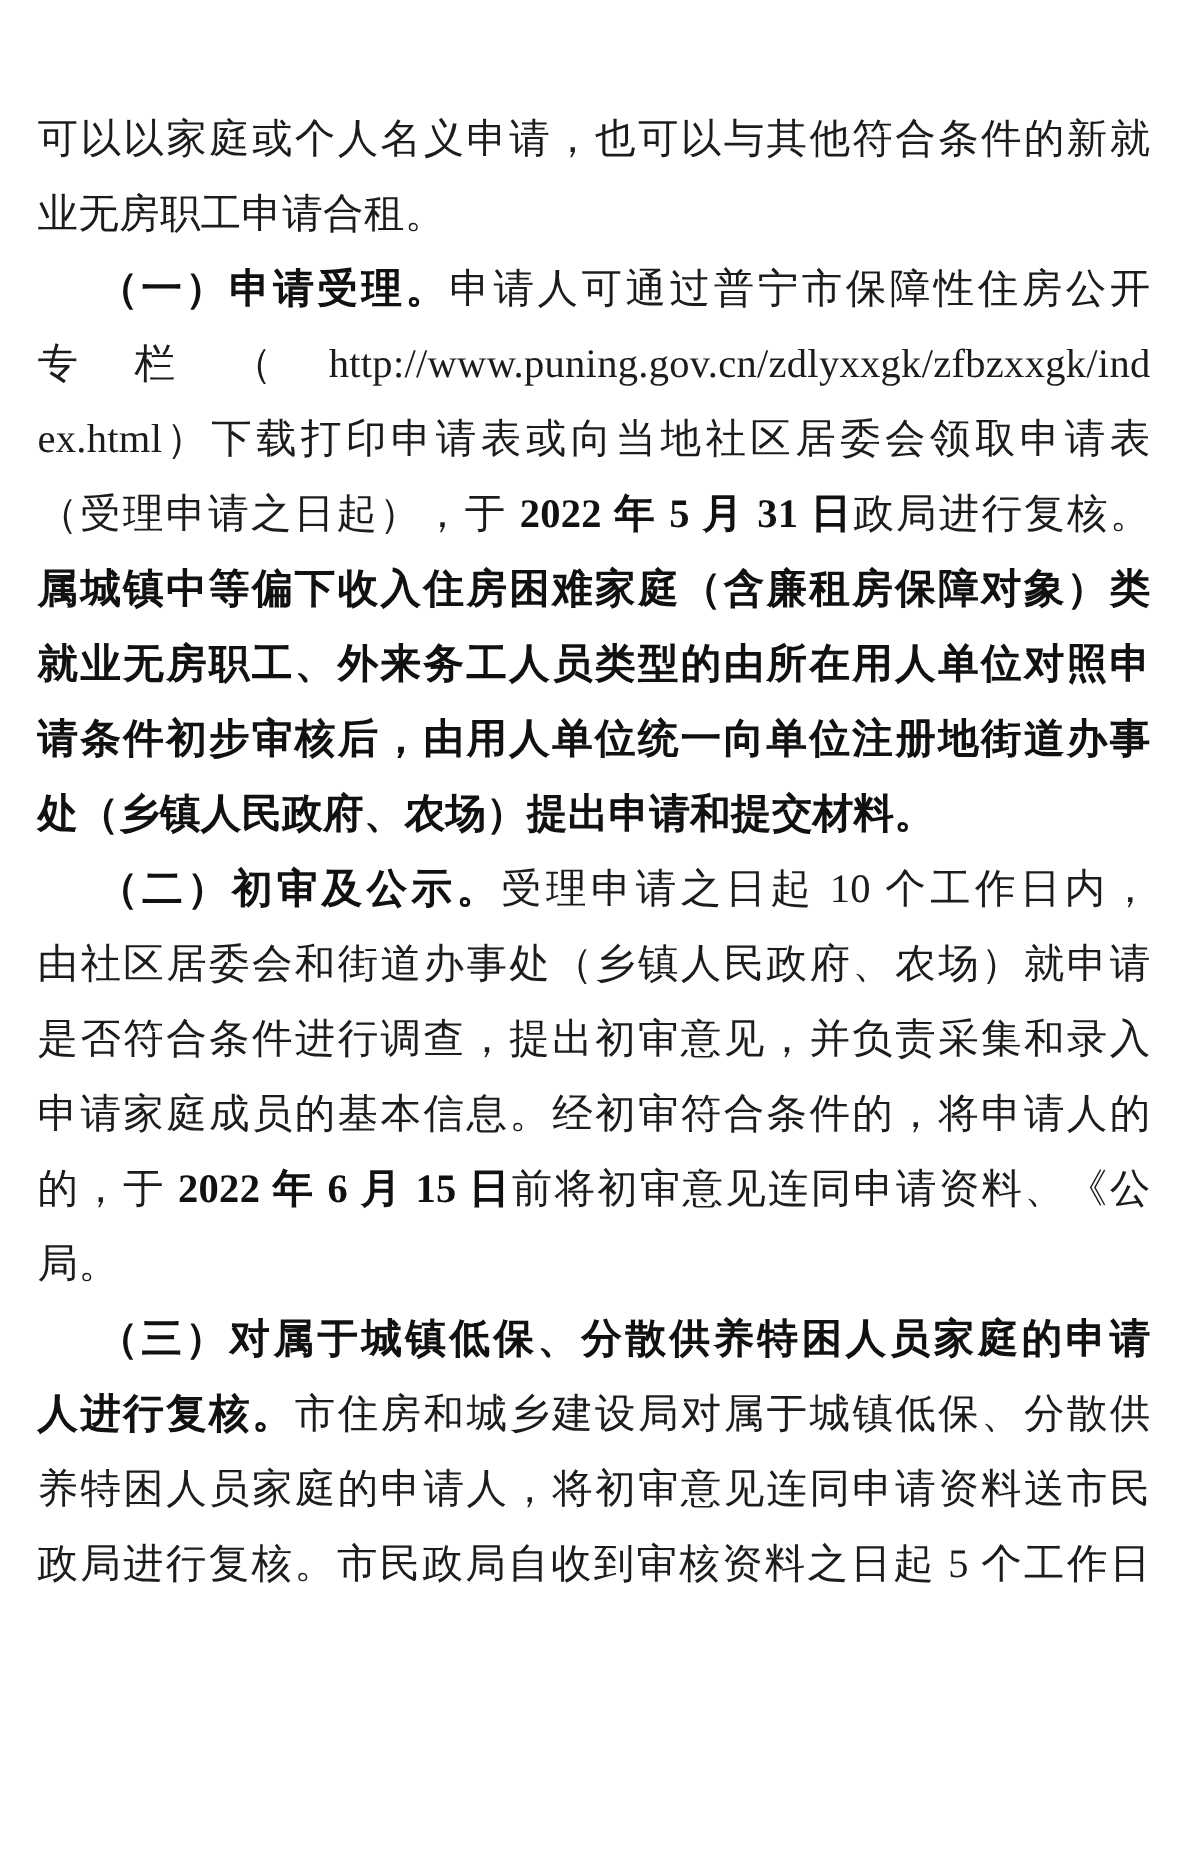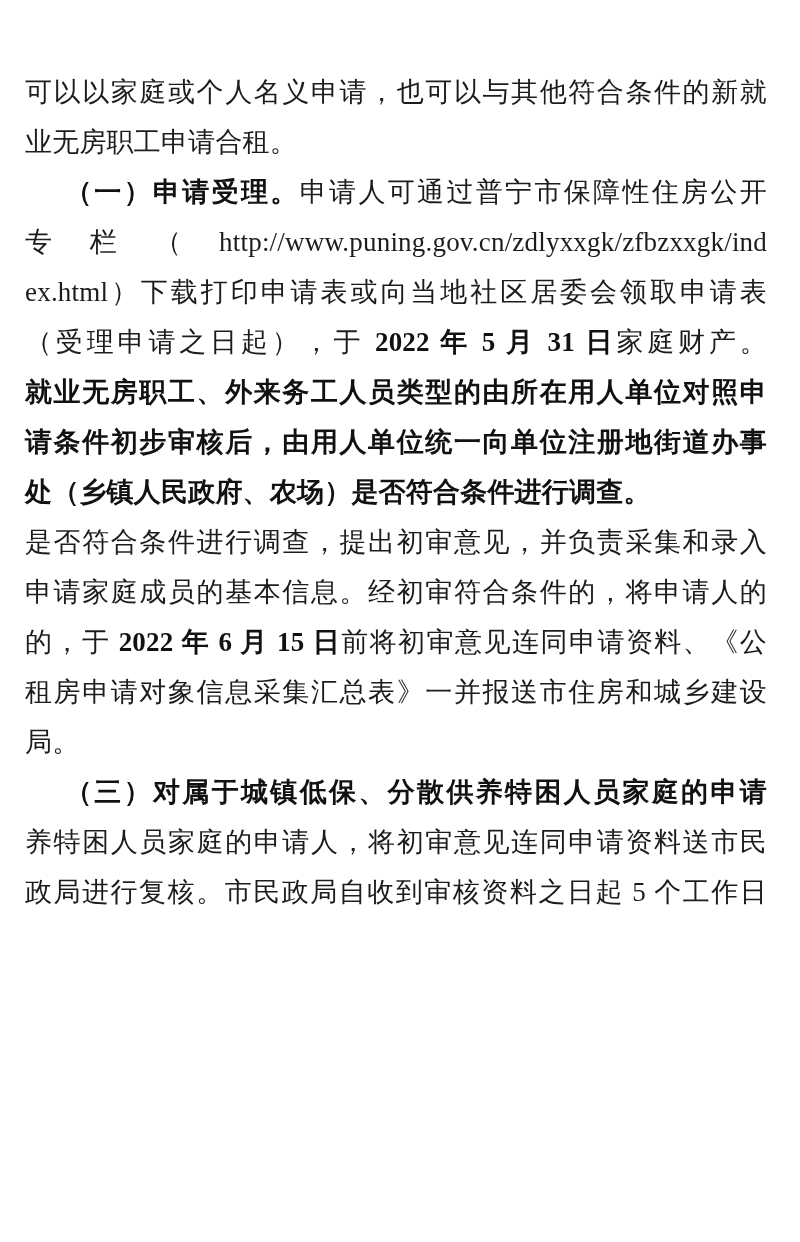--- a/index.html
+++ b/index.html
@@ -48,26 +48,29 @@
 </head>
 <body>
 
 <div class="page">
   <div class="doc" id="doc">
       <div class="line"><span>可以以家庭或个人名义申请，也可以与其他符合条件的新就</span></div>
       <div class="line noj"><span>业无房职工申请合租。</span></div>
       <div class="line indent"><span class="b">（一）申请受理。</span><span>申请人可通过普宁市保障性住房公开</span></div>
       <div class="line"><span>专栏（http://www.puning.gov.cn/zdlyxxgk/zfbzxxgk/ind</span></div>
       <div class="line"><span>ex.html）下载打印申请表或向当地社区居委会领取申请表</span></div>
-      <div class="line"><span>（受理申请之日起），于 </span><span class="b">2022 年 5 月 31 日</span><span>家庭财产。</span></div>
+      <div class="line"><span>（受理申请之日起），于 </span><span class="b">2022 年 5 月 31 日</span><span>政局进行复核。</span></div>
+      <div class="line"><span class="b">属城镇中等偏下收入住房困难家庭（含廉租房保障对象）类</span></div>
       <div class="line"><span class="b">就业无房职工、外来务工人员类型的由所在用人单位对照申</span></div>
       <div class="line"><span class="b">请条件初步审核后，由用人单位统一向单位注册地街道办事</span></div>
-      <div class="line noj"><span class="b">处（乡镇人民政府、农场）是否符合条件进行调查。</span></div>
+      <div class="line noj"><span class="b">处（乡镇人民政府、农场）提出申请和提交材料。</span></div>
+      <div class="line indent"><span class="b">（二）初审及公示。</span><span>受理申请之日起 10 个工作日内，</span></div>
+      <div class="line"><span>由社区居委会和街道办事处（乡镇人民政府、农场）就申请</span></div>
       <div class="line"><span>是否符合条件进行调查，提出初审意见，并负责采集和录入</span></div>
       <div class="line"><span>申请家庭成员的基本信息。经初审符合条件的，将申请人的</span></div>
       <div class="line"><span>的，于 </span><span class="b">2022 年 6 月 15 日</span><span>前将初审意见连同申请资料、《公</span></div>
-      <div class="line"><span>租房申请对象信息采集汇总表》一并报送市住房和城乡建设</span></div>
       <div class="line noj"><span>局。</span></div>
       <div class="line indent"><span class="b">（三）对属于城镇低保、分散供养特困人员家庭的申请</span></div>
+      <div class="line"><span class="b">人进行复核。</span><span>市住房和城乡建设局对属于城镇低保、分散供</span></div>
       <div class="line"><span>养特困人员家庭的申请人，将初审意见连同申请资料送市民</span></div>
       <div class="line"><span>政局进行复核。市民政局自收到审核资料之日起 5 个工作日</span></div>
     </div>
 </div>
 
 </body></html>

